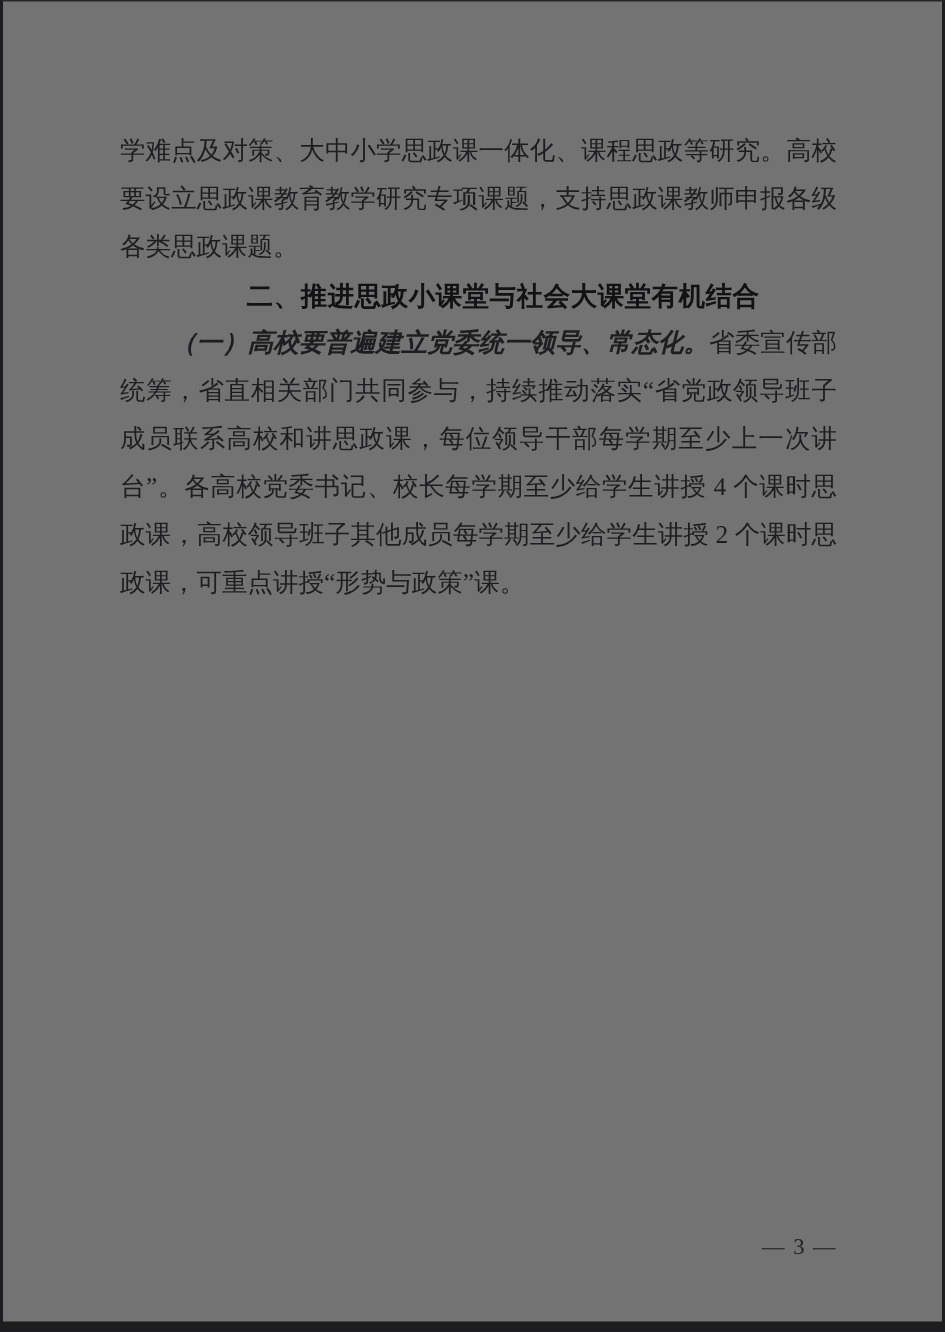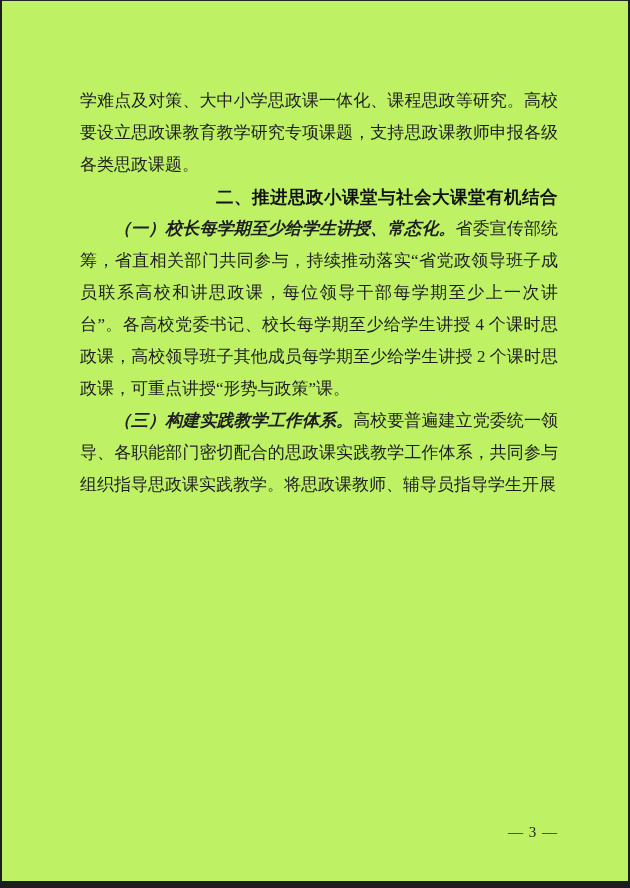--- a/index.html
+++ b/index.html
@@ -4,21 +4,21 @@
 <style>
   * { margin: 0; padding: 0; box-sizing: border-box; }
   html, body {
     width: 630px; height: 888px;
     background: #ffffff;
     font-family: "Liberation Serif", serif;
   }
   .scan-page {
     position: relative;
     width: 630px; height: 888px;
-    background: #bef264;
+    background: #737373;
     border-left: 2px solid #1d1d1f;
     border-right: 2px solid #1d1d1f;
     border-top: 1px solid #26262a;
     border-bottom: 7px solid #1d1d1f;
     overflow: hidden;
   }
   .text-block {
     position: absolute;
     left: 78px; top: 84px;
     width: 478px;
@@ -39,21 +39,21 @@
     font-style: italic; 
   }
   .section-heading {
     font-family: "Liberation Sans", sans-serif;
     font-size: 17.5px;
     font-weight: bold;
     color: #121214;
     text-indent: 33px;
     line-height: 32px;
     letter-spacing: 0.5px;
-    text-align: right;
+    text-align: center;
   }
   .page-number {
     position: absolute;
     right: 70px; bottom: 40px;
     font-size: 15px;
     color: #222;
     letter-spacing: 1px;
     white-space: nowrap;
   }
 </style>
@@ -62,22 +62,21 @@
 
 <div class="scan-page">
 
   <div class="text-block">
 
     <p class="para no-indent"><span>学难点及对策、大中小学思政课一体化、课程思政等研究。高校要设立思政课教育教学研究专项课题，支持思政课教师申报各级各类思政课题。</span></p>
 
 
     <h2 class="section-heading">二、推进思政小课堂与社会大课堂有机结合</h2>
 
-    <p class="para"><span class="lead">（一）校长每学期至少给学生讲授、常态化。</span><span>省委宣传部统筹，省直相关部门共同参与，持续推动落实“省党政领导班子成员联系高校和讲思政课，每位领导干部每学期至少上一次讲台”。各高校党委书记、校长每学期至少给学生讲授 4 个课时思政课，高校领导班子其他成员每学期至少给学生讲授 2 个课时思政课，可重点讲授“形势与政策”课。</span></p>
+    <p class="para"><span class="lead">（一）高校要普遍建立党委统一领导、常态化。</span><span>省委宣传部统筹，省直相关部门共同参与，持续推动落实“省党政领导班子成员联系高校和讲思政课，每位领导干部每学期至少上一次讲台”。各高校党委书记、校长每学期至少给学生讲授 4 个课时思政课，高校领导班子其他成员每学期至少给学生讲授 2 个课时思政课，可重点讲授“形势与政策”课。</span></p>
 
 
-    <p class="para"><span class="lead">（三）构建实践教学工作体系。</span><span>高校要普遍建立党委统一领导、各职能部门密切配合的思政课实践教学工作体系，共同参与组织指导思政课实践教学。将思政课教师、辅导员指导学生开展</span></p>
 
   </div>
 
   <div class="page-number">— 3 —</div>
 
 </div>
 
 </body></html>

